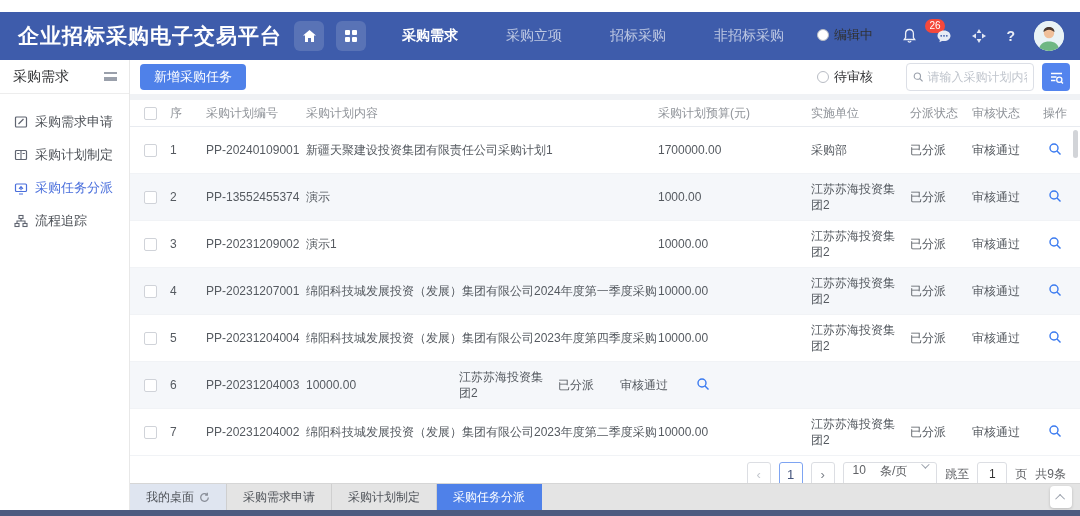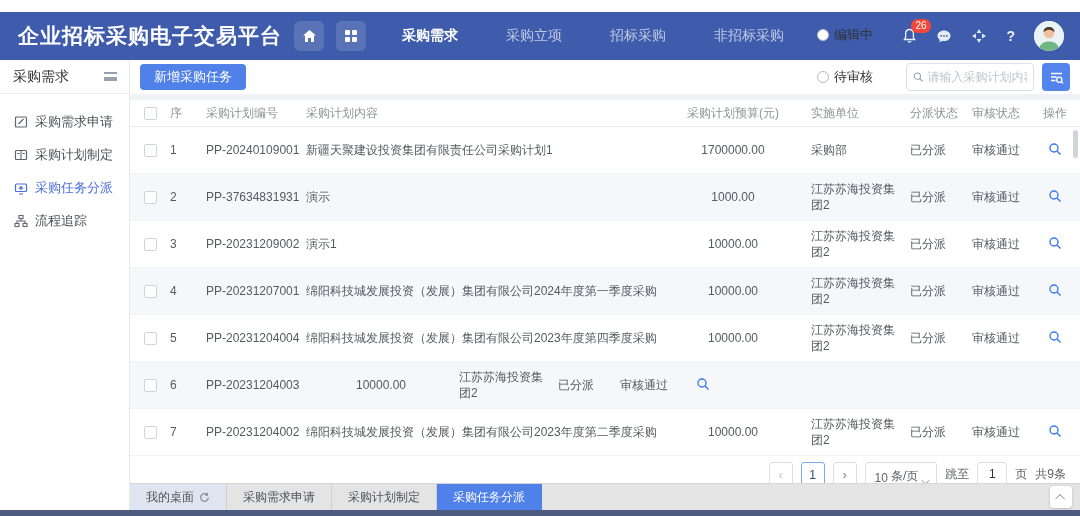--- a/index.html
+++ b/index.html
@@ -18,21 +18,21 @@
   
   .hdr { position:absolute; top:12px; left:0; right:0; height:48px; background:#3e5cab; display:flex; align-items:center; }
   .hdr-title { margin-left:18px; font-size:21px; font-weight:bold; color:#fff; letter-spacing:1px; white-space:nowrap; }
   .hbtn { width:30px; height:30px; margin-left:12px; border-radius:6px; background:rgba(255,255,255,.14); display:flex; align-items:center; justify-content:center; cursor:pointer; }
   .hbtn:first-of-type { margin-left:22px; }
   .hnav { display:flex; margin-left:36px; gap:48px; }
   .hnav-item { font-size:14px; color:rgba(255,255,255,.66); cursor:pointer; white-space:nowrap; }
   .hnav-item.active { color:#fff; font-weight:bold; }
   .hright { margin-left:auto; margin-right:16px; display:flex; align-items:center; gap:19px; }
   .hicon { position:relative; display:flex; align-items:center; cursor:pointer; }
-  .badge { position:absolute; top:-9px; left:9px; min-width:18px; height:14px; padding:0 4px; background:#f5483b; color:#fff; font-size:10px; line-height:14px; text-align:center; border-radius:8px; }
+  .badge { position:absolute; top:-9px; left:23px; min-width:18px; height:14px; padding:0 4px; background:#f5483b; color:#fff; font-size:10px; line-height:14px; text-align:center; border-radius:8px; }
   .help { color:rgba(255,255,255,.9); font-size:14px; font-weight:bold; cursor:pointer; }
   .avatar { width:30px; height:30px; border-radius:50%; background:#e9f3f6; overflow:hidden; position:relative; cursor:pointer; }
 
   
   .bodywrap { position:absolute; top:60px; bottom:6px; left:0; right:0; display:flex; }
   .side { width:130px; background:#fff; border-right:1px solid #e8e8e8; flex:none; }
   .side-head { height:34px; display:flex; align-items:center; justify-content:space-between; padding:0 12px 0 13px; border-bottom:1px solid #ededed; }
   .side-head-title { font-size:14px; color:#303133; }
   .burger { width:13px; height:9px; border-top:2px solid #9aa0ab; border-bottom:2px solid #9aa0ab; position:relative; cursor:pointer; }
   .burger:before { content:""; position:absolute; top:2.5px; left:0; right:0; height:2px; background:#9aa0ab; }
@@ -61,35 +61,35 @@
   
   .card { flex:1; background:#fff; position:relative; display:flex; flex-direction:column; min-height:0; }
   .trow, .thead { display:flex; align-items:center; padding-left:14px; }
   .thead { height:27px; flex:none; color:#8f9399; font-size:12px; border-bottom:1px solid #e8ebf0; }
   .trow { height:47px; flex:none; font-size:12px; color:#555a60; border-bottom:1px solid #f1f3f6; }
   .trow.alt { background:#f5f7fa; }
   .c-cb { width:26px; flex:none; }
   .c-seq { width:36px; flex:none; }
   .c-code { width:100px; flex:none; }
   .c-content { flex:1; min-width:0; padding-right:8px; white-space:nowrap; overflow:hidden; }
-  .c-budget { width:150px; flex:none; text-align:center; }
+  .c-budget { width:150px; flex:none; text-align:left; }
   .c-unit { width:90px; flex:none; padding-left:3px; line-height:1.35; }
   .c-dispatch { width:62px; flex:none; padding-left:12px; }
   .c-audit { width:70px; flex:none; padding-left:12px; }
   .c-op { width:50px; flex:none; text-align:center; }
   .cbox { width:13px; height:13px; border:1px solid #d0d3d9; border-radius:2px; background:#fff; display:inline-block; vertical-align:middle; cursor:pointer; }
   .qbtn { display:inline-flex; cursor:pointer; }
   .scroll-thumb { position:absolute; right:2px; top:30px; width:5px; height:28px; background:#d2d4d8; border-radius:3px; cursor:pointer; }
 
   
   .pager { margin-top:auto; height:36px; display:flex; align-items:center; justify-content:flex-end; gap:8px; padding-right:14px; font-size:12px; color:#606266; flex:none; }
   .pg-btn { min-width:24px; height:24px; border:1px solid #dcdee3; border-radius:3px; background:#fff; display:flex; align-items:center; justify-content:center; font-size:13px; color:#7d828a; cursor:pointer; }
   .pg-btn.prev { color:#c3c7cd; }
   .pg-btn.cur { border-color:#7ea4f2; color:#44547c; }
-  .pg-size { height:24px; border:1px solid #dcdee3; border-radius:3px; background:#fff; display:flex; align-items:flex-end; gap:3px; padding:0 9px; cursor:pointer; }
+  .pg-size { height:24px; border:1px solid #dcdee3; border-radius:3px; background:#fff; display:flex; align-items:flex-start; gap:14px; padding:0 9px; cursor:pointer; }
   .chev-dn { width:6px; height:6px; border-right:1.5px solid #9aa0ab; border-bottom:1.5px solid #9aa0ab; transform:rotate(45deg) translateY(-2px); }
   .pg-jump { width:30px; height:24px; border:1px solid #dcdee3; border-radius:3px; background:#fff; display:flex; align-items:center; justify-content:center; color:#333; cursor:text; }
 
   
   .tabs { height:27px; background:#e4e4e4; border-top:1px solid #d6d6d6; display:flex; align-items:stretch; flex:none; position:relative; }
   .tab { display:flex; align-items:center; justify-content:center; gap:5px; padding:0 16px; font-size:12px; color:#4e5258; border-right:1px solid #cfcfcf; cursor:pointer; white-space:nowrap; }
   .tab.first { background:#dfe5f0; }
   .tab.active { background:#4f81e9; color:#fff; border-right-color:#4f81e9; }
   .corner-btn { position:absolute; right:8px; top:2px; width:22px; height:22px; background:#fff; border-radius:4px; box-shadow:0 1px 3px rgba(0,0,0,.18); display:flex; align-items:center; justify-content:center; cursor:pointer; }
   .chev-up { width:7px; height:7px; border-left:1.5px solid #9aa0ab; border-top:1.5px solid #9aa0ab; transform:rotate(45deg) translateY(2px); }
@@ -279,21 +279,21 @@
                 <svg width="14" height="14" viewBox="0 0 14 14">
                   <circle cx="6" cy="6" r="4" fill="none" stroke="#3a7af0" stroke-width="1.4"></circle>
                   <path d="M9 9 L12.5 12.5" stroke="#3a7af0" stroke-width="1.4"></path>
                 </svg>
               </span></span>
         </div>
 
         <div class="trow alt">
           <span class="c-cb"><span class="cbox"></span></span>
           <span class="c-seq">2</span>
-          <span class="c-code">PP-37634831931</span>
+          <span class="c-code">PP-13552455374</span>
           <span class="c-content">演示</span>
           <span class="c-budget">1000.00</span>
           <span class="c-unit">江苏苏海投资集团2</span>
           <span class="c-dispatch">已分派</span>
           <span class="c-audit">审核通过</span>
           <span class="c-op"><span class="qbtn">
                 <svg width="14" height="14" viewBox="0 0 14 14">
                   <circle cx="6" cy="6" r="4" fill="none" stroke="#3a7af0" stroke-width="1.4"></circle>
                   <path d="M9 9 L12.5 12.5" stroke="#3a7af0" stroke-width="1.4"></path>
                 </svg>

